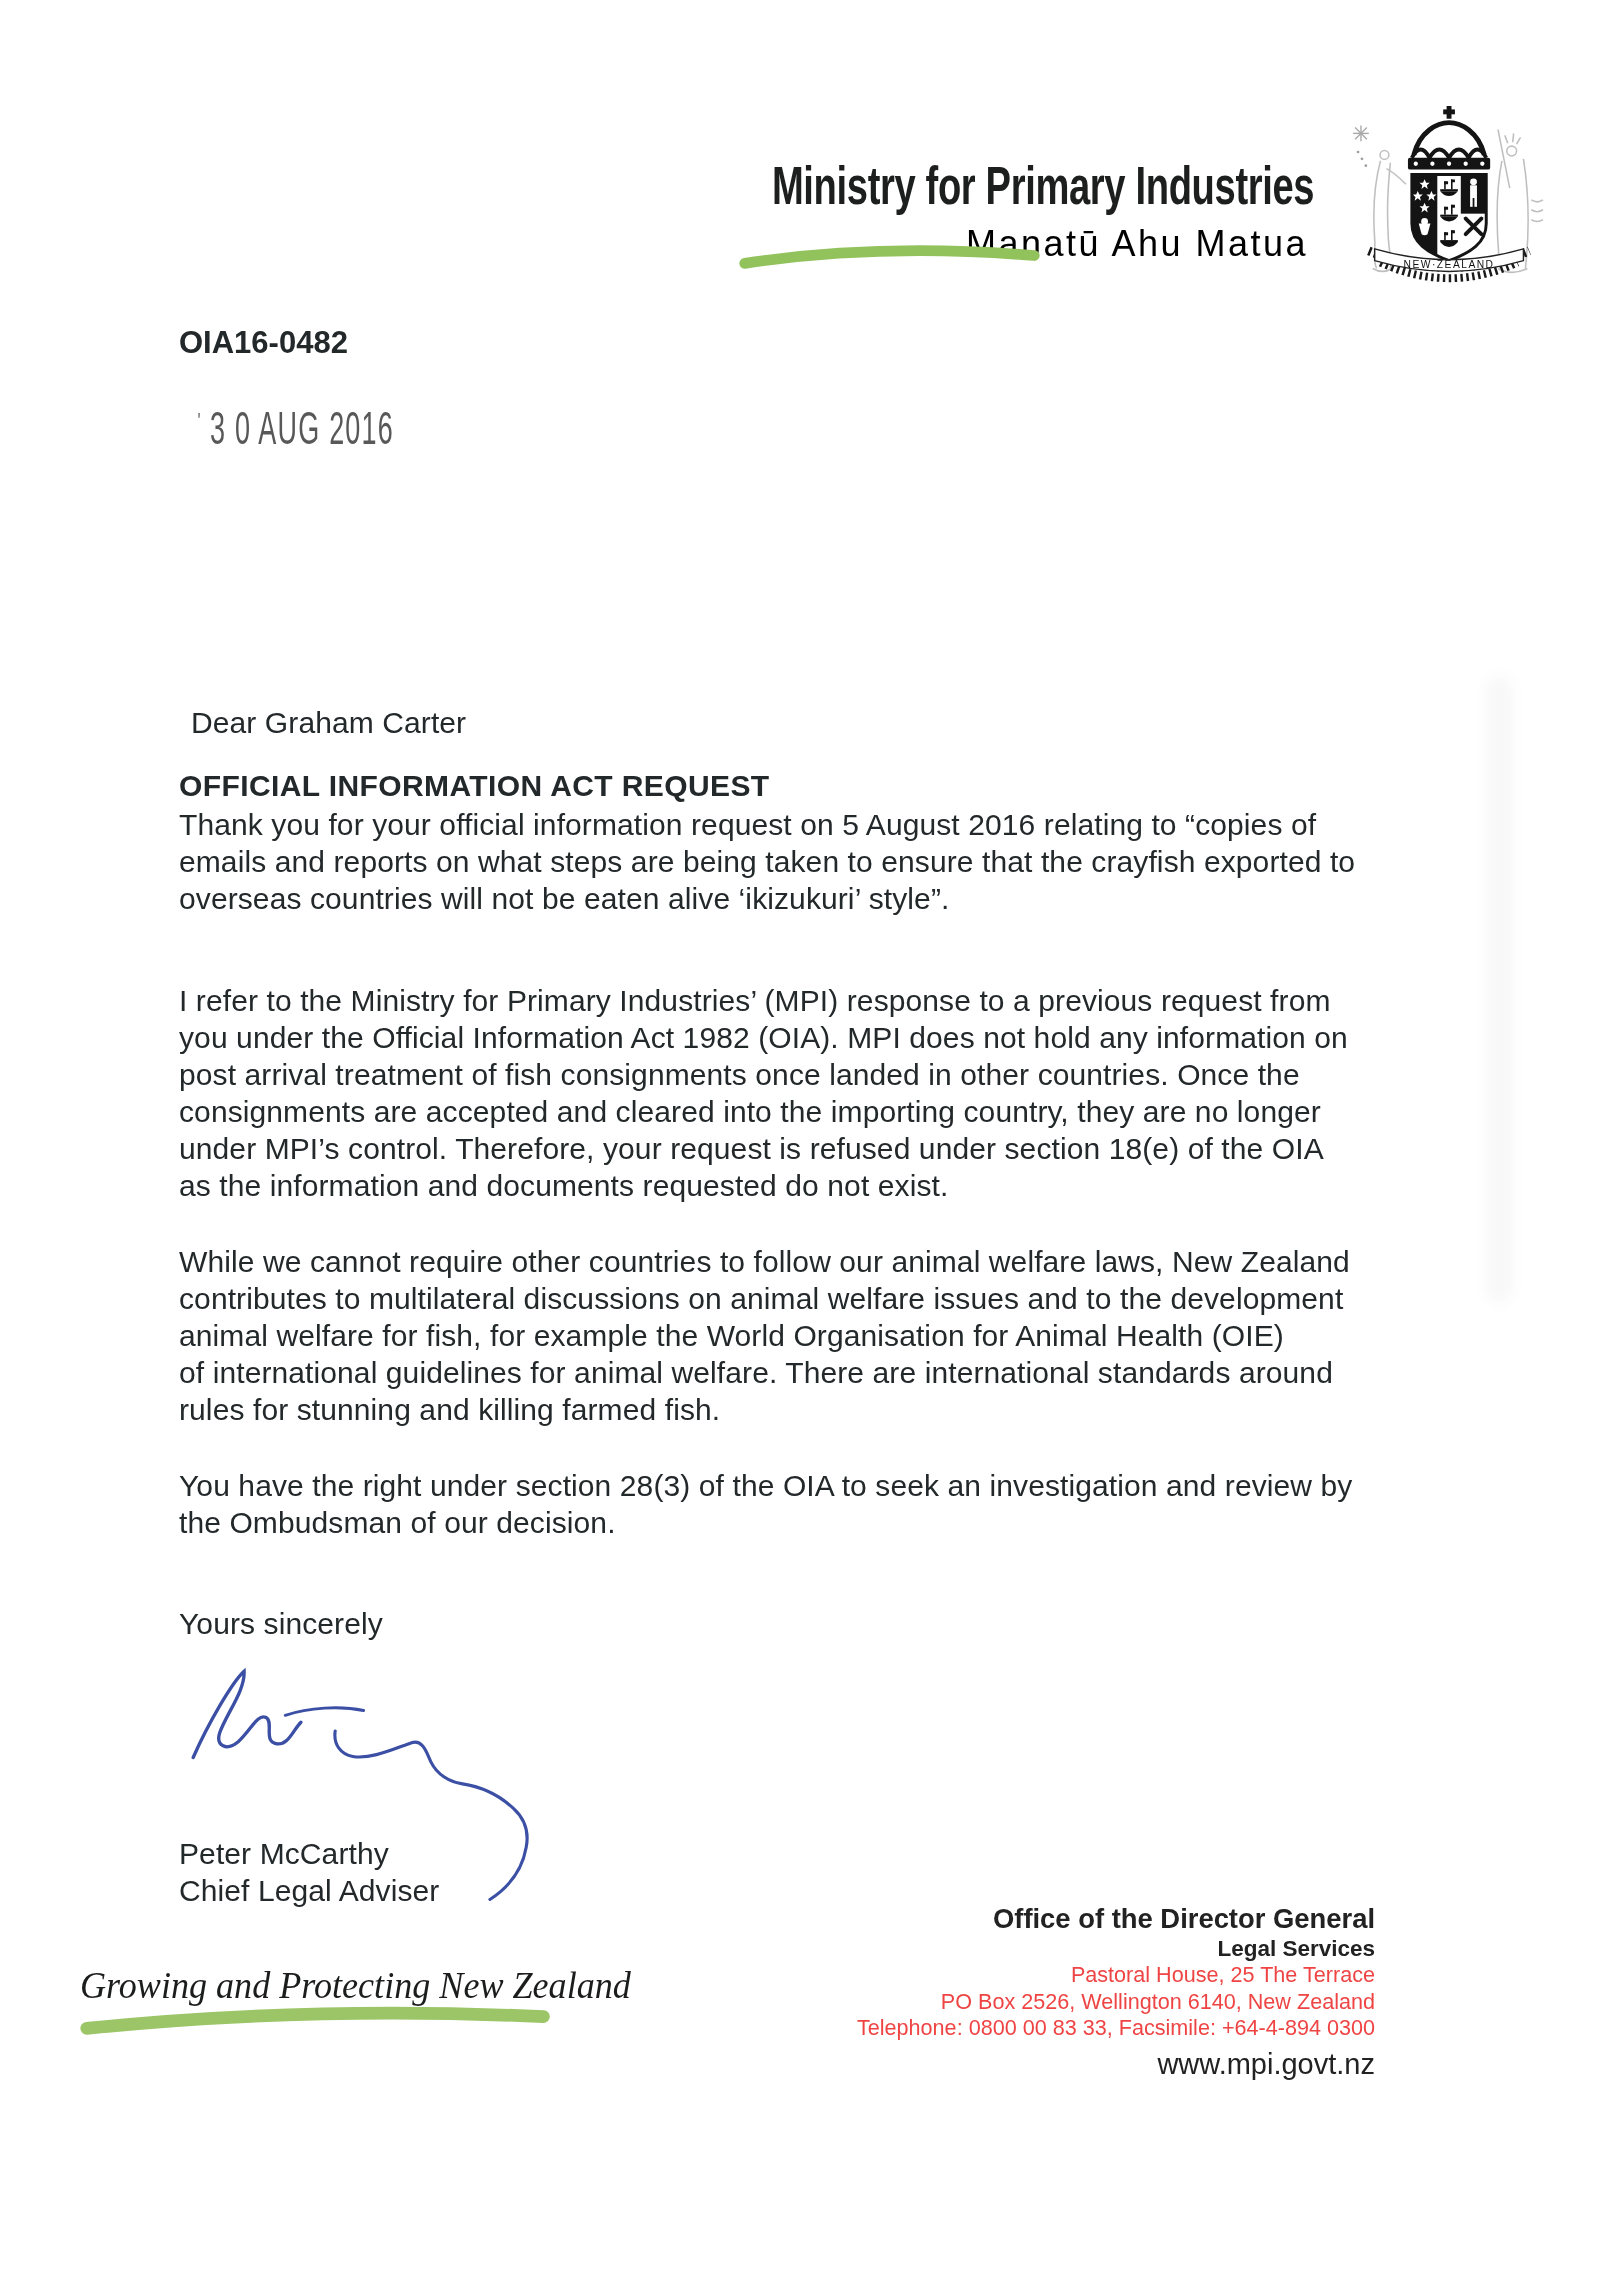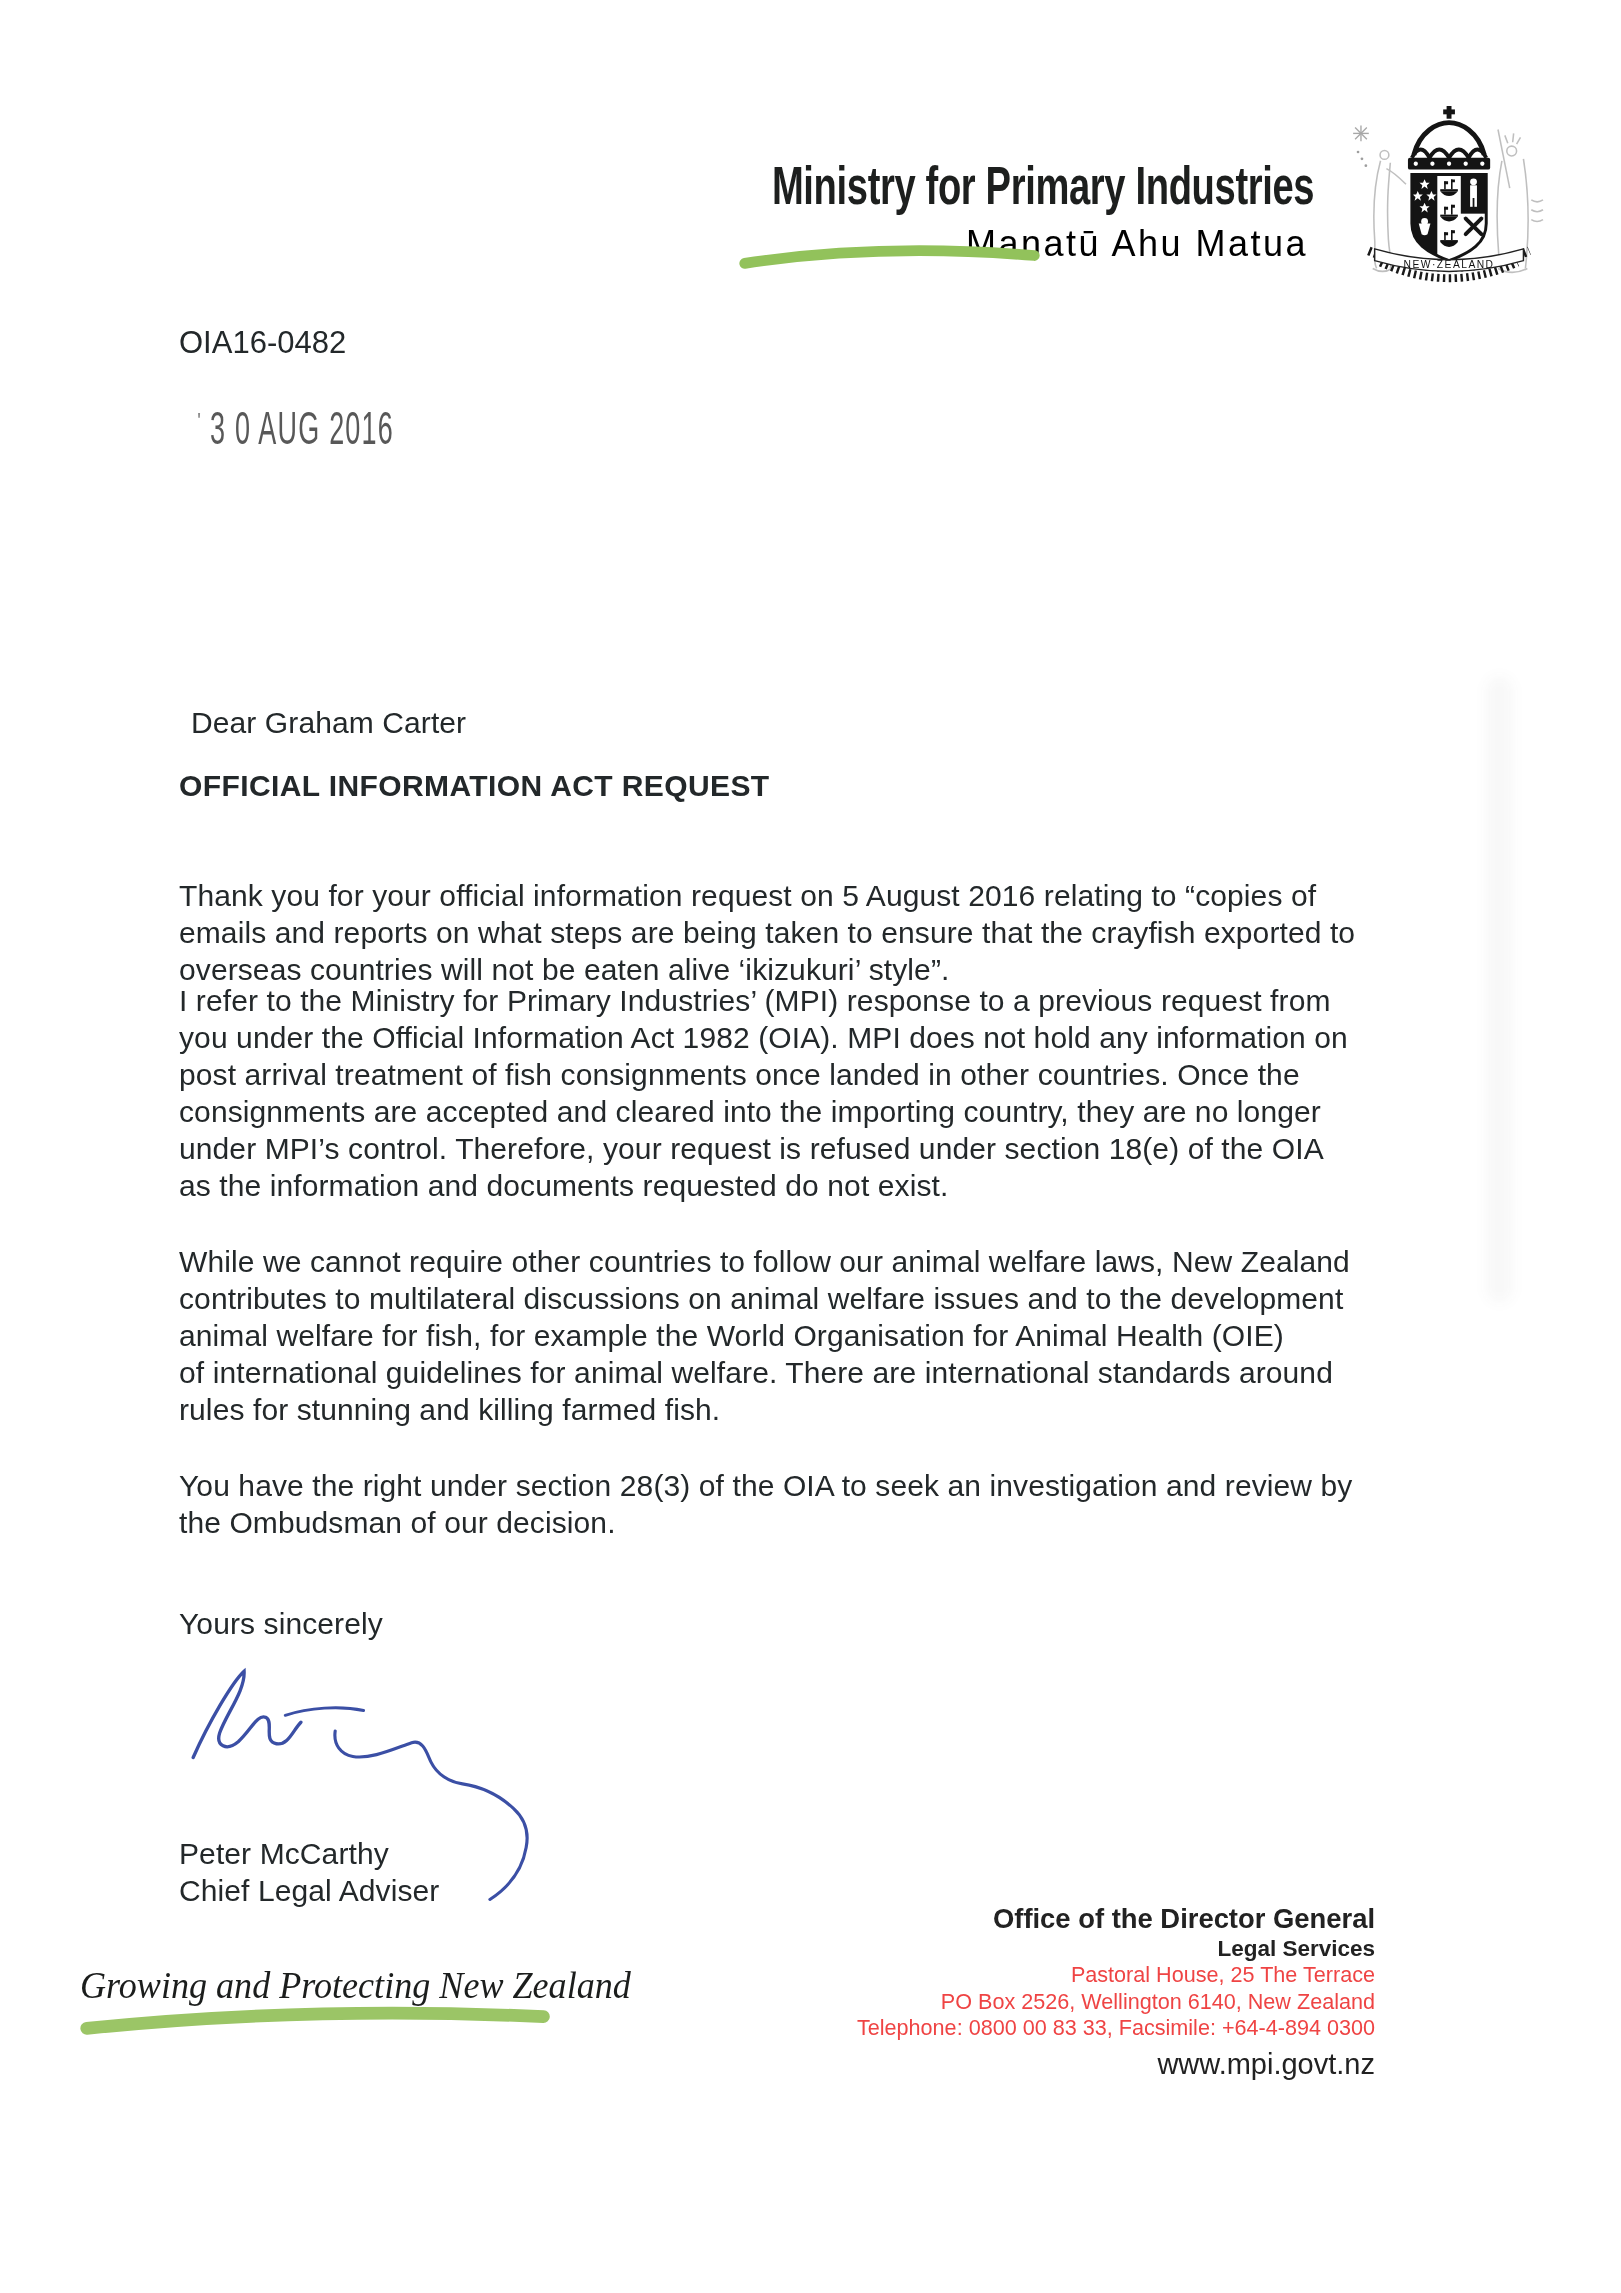--- a/index.html
+++ b/index.html
@@ -1,21 +1,21 @@
 <!DOCTYPE html>
 <html><head>
 <meta charset="utf-8">
 <style>
   html,body{margin:0;padding:0;background:#ffffff;}
   .page{
     position:relative;width:1621px;height:2294px;background:#fff;overflow:hidden;
     font-family:"Liberation Sans",sans-serif;color:#23282a;
   }
   .abs{position:absolute;}
-  .nowrap{white-space:nowrap;}
+  .nowrap{white-space:nowrap;font-weight:bold;}
 
   
   .org-block{position:absolute;right:307px;top:147px;text-align:right;margin-top:12px;}
   .org-name{
     font-size:53px;font-weight:bold;color:#1d1f1e;line-height:1;letter-spacing:-0.5px;
     transform:scaleX(0.72);transform-origin:100% 50%;white-space:nowrap;
   }
   .org-maori{
     margin-top:10.8px;font-size:36px;font-weight:400;color:#000000;letter-spacing:2.5px;
     white-space:nowrap;margin-right:5.9px;
@@ -28,21 +28,21 @@
   .stamp{
     left:210px;top:402px;font-size:45px;color:#474747;letter-spacing:2px;
     transform:scale(0.60,1.03);transform-origin:0 0;opacity:.9;white-space:nowrap;
   }
   .stamp-mark{left:197px;top:408px;font-size:21.6px;color:#8b8b8b;}
   .block{position:absolute;left:179px;}
   .body-line{font-size:30px;line-height:37px;letter-spacing:0.1px;white-space:nowrap;}
   .recipient{top:512px;}
   .salutation{top:704px;margin-left:12px;}
   .subject{top:767px;font-weight:bold;letter-spacing:0.4px;}
-  .p1{top:877px;}
+  .p1{top:806px;}
   .p2{top:982px;}
   .p3{top:1243px;}
   .p4{top:1467px;}
   .closing{top:1605px;}
   .signatory{top:1835px;}
   .signature-svg{position:absolute;left:147px;top:1637px;}
 
   
   .footer-right{position:absolute;right:246px;top:1903px;text-align:right;color:#222;}
   .f-office{font-size:27.4px;font-weight:bold;line-height:32px;letter-spacing:0px;}

